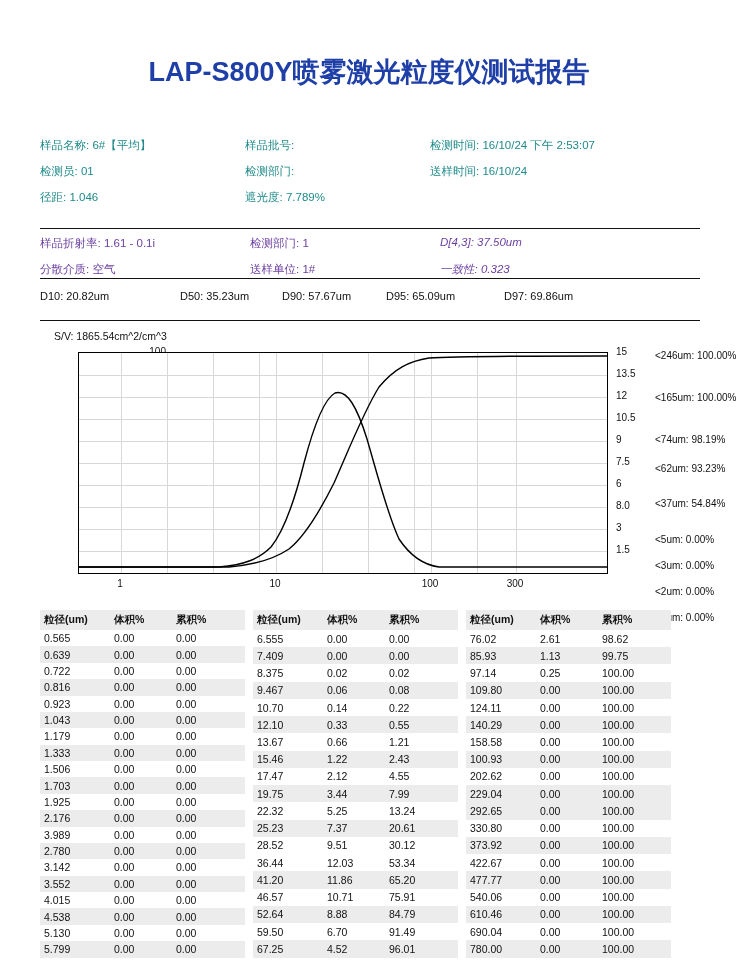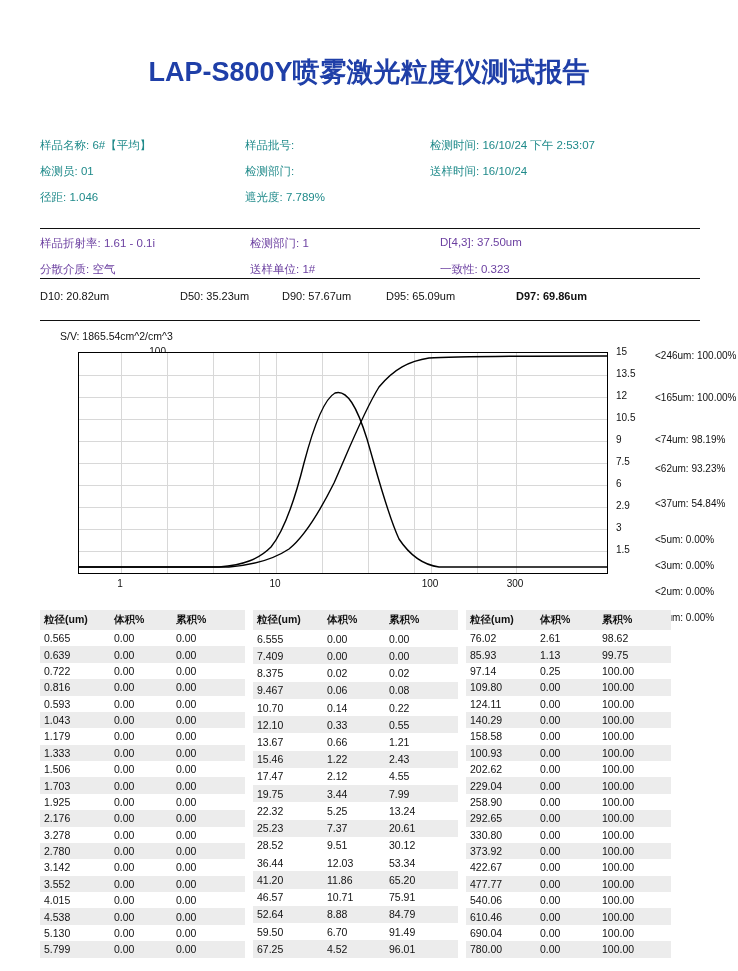--- a/index.html
+++ b/index.html
@@ -43,36 +43,36 @@
   .hr3{top:320px;}
 
   .info-block2{
     position:absolute;left:40px;top:236px;width:660px;
     font-size:11.5px;
   }
   .info-block2 .row{display:flex;margin-bottom:11px;justify-content:flex-end;}
   .purple{color:#6b3fa0;}
   .c1{width:210px;}
   .c2{width:190px;}
-  .c3{width:260px;}
+  .c3{width:260px;font-style:italic;}
 
   .dline{
     position:absolute;left:40px;top:290px;width:660px;
     font-size:11px;color:#111;
     display:flex;
   }
   .dline span{display:inline-block;}
   .d10{width:140px;}
   .d50{width:102px;}
   .d90{width:104px;}
-  .d95{width:130px;}
-  .d97{width:120px;font-weight:bold;}
+  .d95{width:118px;}
+  .d97{width:120px;}
 
   .sv{
-    position:absolute;left:60px;top:330px;
+    position:absolute;left:54px;top:330px;
     font-size:10.5px;color:#111;
   }
 
   
   .chart-wrap{position:absolute;left:40px;top:348px;width:660px;height:245px;}
   .plot{
     position:absolute;left:38px;top:4px;width:530px;height:222px;
     border:1px solid #000;
     background:#fff;
     box-sizing:border-box;
@@ -187,21 +187,21 @@
     <div class="ylabel" style="top:174px">20</div>
     <div class="ylabel" style="top:196px">10</div>
 
     <div class="ylabel2" style="top:-2px">15</div>
     <div class="ylabel2" style="top:20px">13.5</div>
     <div class="ylabel2" style="top:42px">12</div>
     <div class="ylabel2" style="top:64px">10.5</div>
     <div class="ylabel2" style="top:86px">9</div>
     <div class="ylabel2" style="top:108px">7.5</div>
     <div class="ylabel2" style="top:130px">6</div>
-    <div class="ylabel2" style="top:152px">2.9</div>
+    <div class="ylabel2" style="top:152px">8.0</div>
     <div class="ylabel2" style="top:174px">3</div>
     <div class="ylabel2" style="top:196px">1.5</div>
 
     <div class="xlabel" style="left:60px">1</div>
     <div class="xlabel" style="left:215px">10</div>
     <div class="xlabel" style="left:370px">100</div>
     <div class="xlabel" style="left:455px">300</div>
 
     <div class="plot">
       <div class="grid-v" style="left:42px"></div>
@@ -275,21 +275,21 @@
             <td>0.722</td>
             <td>0.00</td>
             <td>0.00</td>
           </tr>
           <tr class="alt">
             <td>0.816</td>
             <td>0.00</td>
             <td>0.00</td>
           </tr>
           <tr>
-            <td>0.593</td>
+            <td>0.923</td>
             <td>0.00</td>
             <td>0.00</td>
           </tr>
           <tr class="alt">
             <td>1.043</td>
             <td>0.00</td>
             <td>0.00</td>
           </tr>
           <tr>
             <td>1.179</td>
@@ -315,21 +315,21 @@
             <td>1.925</td>
             <td>0.00</td>
             <td>0.00</td>
           </tr>
           <tr class="alt">
             <td>2.176</td>
             <td>0.00</td>
             <td>0.00</td>
           </tr>
           <tr>
-            <td>3.278</td>
+            <td>3.989</td>
             <td>0.00</td>
             <td>0.00</td>
           </tr>
           <tr class="alt">
             <td>2.780</td>
             <td>0.00</td>
             <td>0.00</td>
           </tr>
           <tr>
             <td>3.142</td>
@@ -533,25 +533,20 @@
           <tr>
             <td>202.62</td>
             <td>0.00</td>
             <td>100.00</td>
           </tr>
           <tr class="alt">
             <td>229.04</td>
             <td>0.00</td>
             <td>100.00</td>
           </tr>
-          <tr>
-            <td>258.90</td>
-            <td>0.00</td>
-            <td>100.00</td>
-          </tr>
           <tr class="alt">
             <td>292.65</td>
             <td>0.00</td>
             <td>100.00</td>
           </tr>
           <tr>
             <td>330.80</td>
             <td>0.00</td>
             <td>100.00</td>
           </tr>

